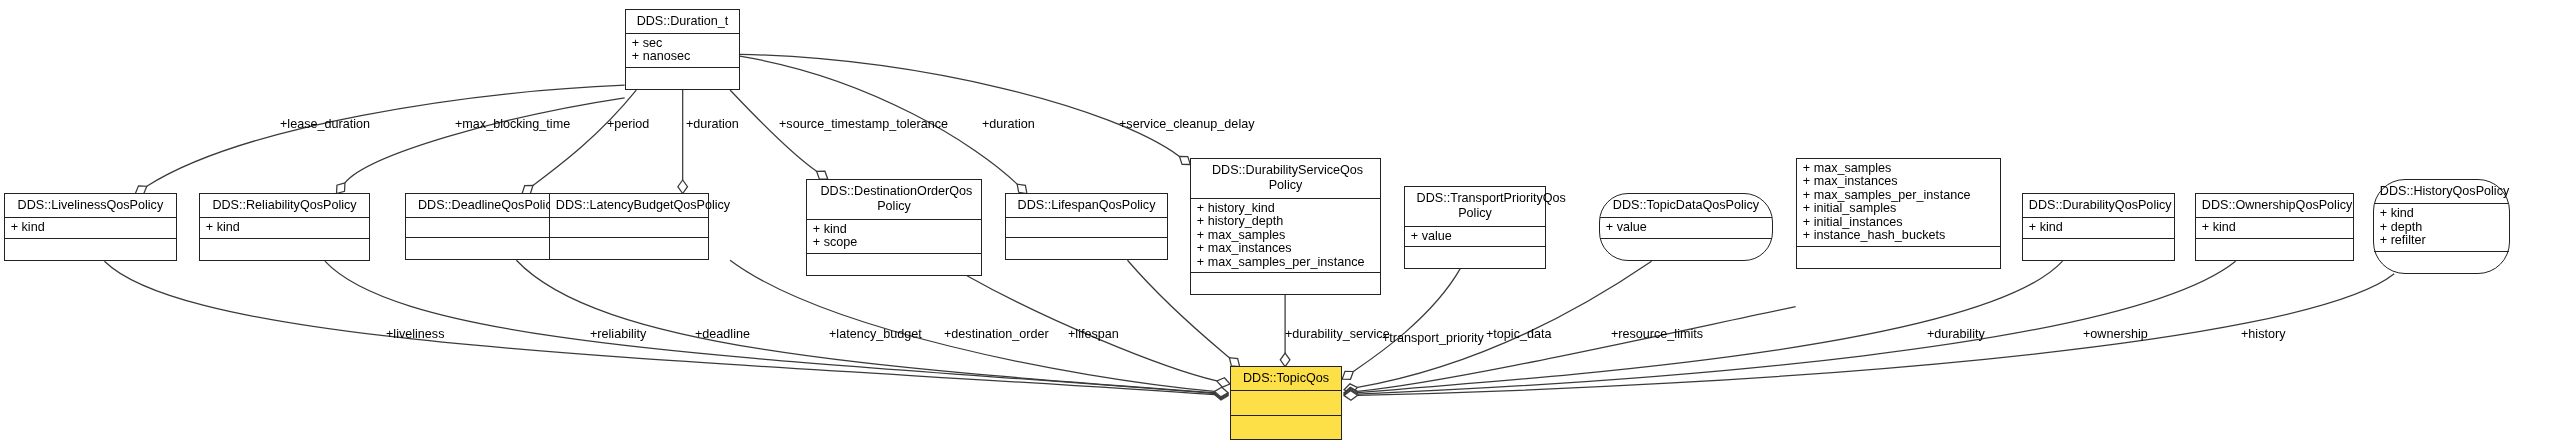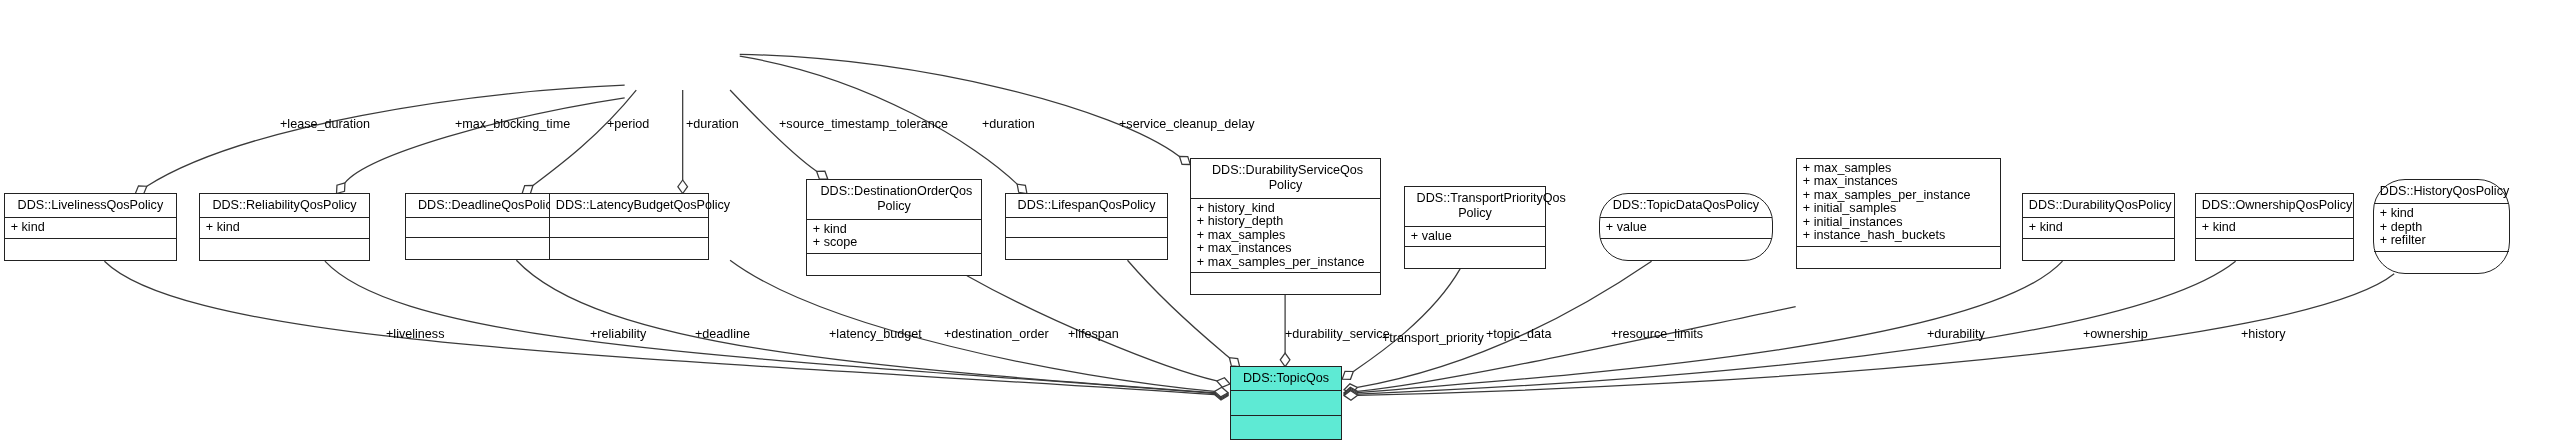--- a/index.html
+++ b/index.html
@@ -1,21 +1,21 @@
 <!DOCTYPE html>
 <html><head>
 <meta charset="utf-8">
 <style>
   html, body { margin: 0; padding: 0; background: #ffffff; }
   body { width: 2576px; height: 446px; position: relative; overflow: hidden;
          font-family: "Liberation Sans", "DejaVu Sans", sans-serif; }
   #diagram { position: absolute; left: 0; top: 0; width: 2576px; height: 446px; }
   .cls { position: absolute; background: #ffffff; border: 1.5px solid #222; box-sizing: border-box;
          font-size: 12.6px; color: #000; }
-  .cls.focus { background: #5eead4; }
+  .cls.focus { background: #fde047; }
   .cls .title { border-bottom: 1.5px solid #222; text-align: center; padding: 3.9px 5.8px; line-height: 15.5px; }
   .cls .attrs { border-bottom: 1.5px solid #222; padding: 2.9px 5.8px; line-height: 13.5px; min-height: 19.3px; box-sizing: border-box; }
   .cls .attrs div { white-space: nowrap; }
   .cls .ops { min-height: 21px; }
   .elabel { position: absolute; font-size: 12.6px; color: #000; white-space: nowrap; background: transparent; }
   svg path { fill: none; stroke: #3a3a3a; stroke-width: 1.3; }
   svg polygon { fill: #ffffff; stroke: #3a3a3a; stroke-width: 1.3; }
 </style>
 </head>
 <body>
@@ -58,20 +58,28 @@
       <polygon points="1329,379 1324,372 1329,365 1334,372"></polygon>
       <polygon points="1388,392 1390.93564935496,383.9140886187937 1399.536586938791,384.06859647958106 1396.600937583831,392.15450786078736"></polygon>
       <polygon points="1390,403 1396.0218633162062,396.8569419503858 1403.7859009251515,400.5609559901655 1397.7640376089453,406.70401403977974"></polygon>
       <polygon points="1390,406 1396.4677417363648,400.3282880158031 1403.93052066294,404.606947933706 1397.4627789265749,410.2786599179029"></polygon>
       <polygon points="1390,407 1396.5737334848611,401.45148415609924 1403.9543512241814,405.87036204375676 1397.3806177393205,411.41887788765746"></polygon>
       <polygon points="1390,408 1396.7843597650171,402.7111000596706 1403.9877061188479,407.4134187756612 1397.2033463538305,412.70231871599054"></polygon>
       <polygon points="1390,409 1396.888584449314,403.84758267561045 1403.9966282262167,408.6927569413757 1397.1080437769026,413.84517426576525"></polygon>
     </svg>
 
   
+  <div class="cls" id="c-duration" style="left:625px;top:8.7px;width:115px;">
+    <div class="title">DDS::Duration_t</div>
+    <div class="attrs">
+      <div>+ sec</div>
+      <div>+ nanosec</div>
+    </div>
+    <div class="ops"></div>
+  </div>
 
   
   <div class="cls" id="c-liveliness" style="left:3.9px;top:193px;width:173px;">
     <div class="title">DDS::LivelinessQosPolicy</div>
     <div class="attrs">
       <div>+ kind</div>
     </div>
     <div class="ops"></div>
   </div>
 

